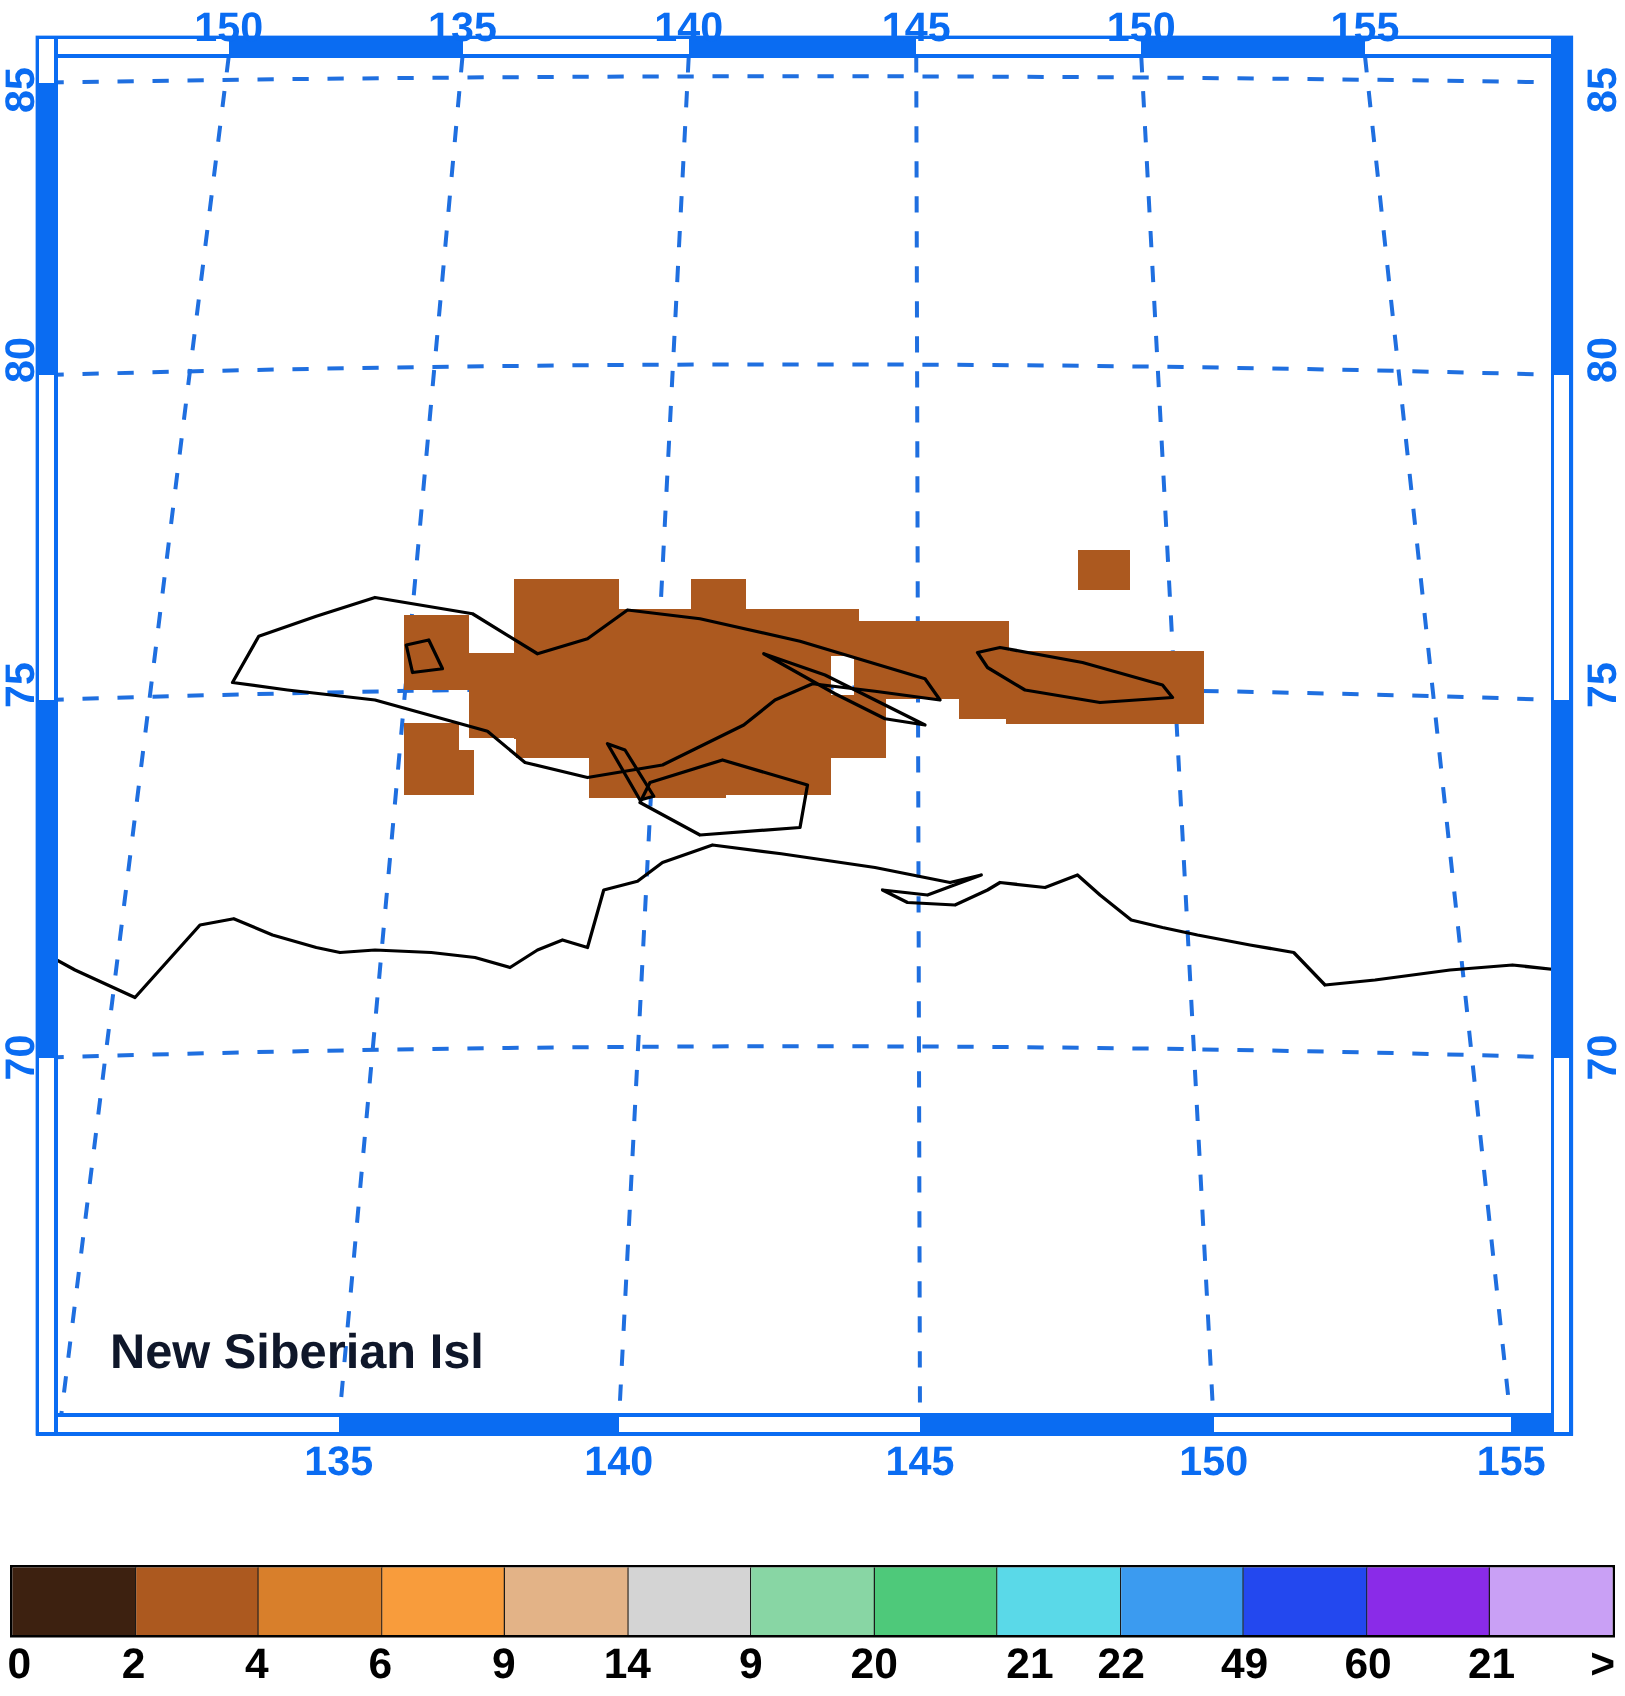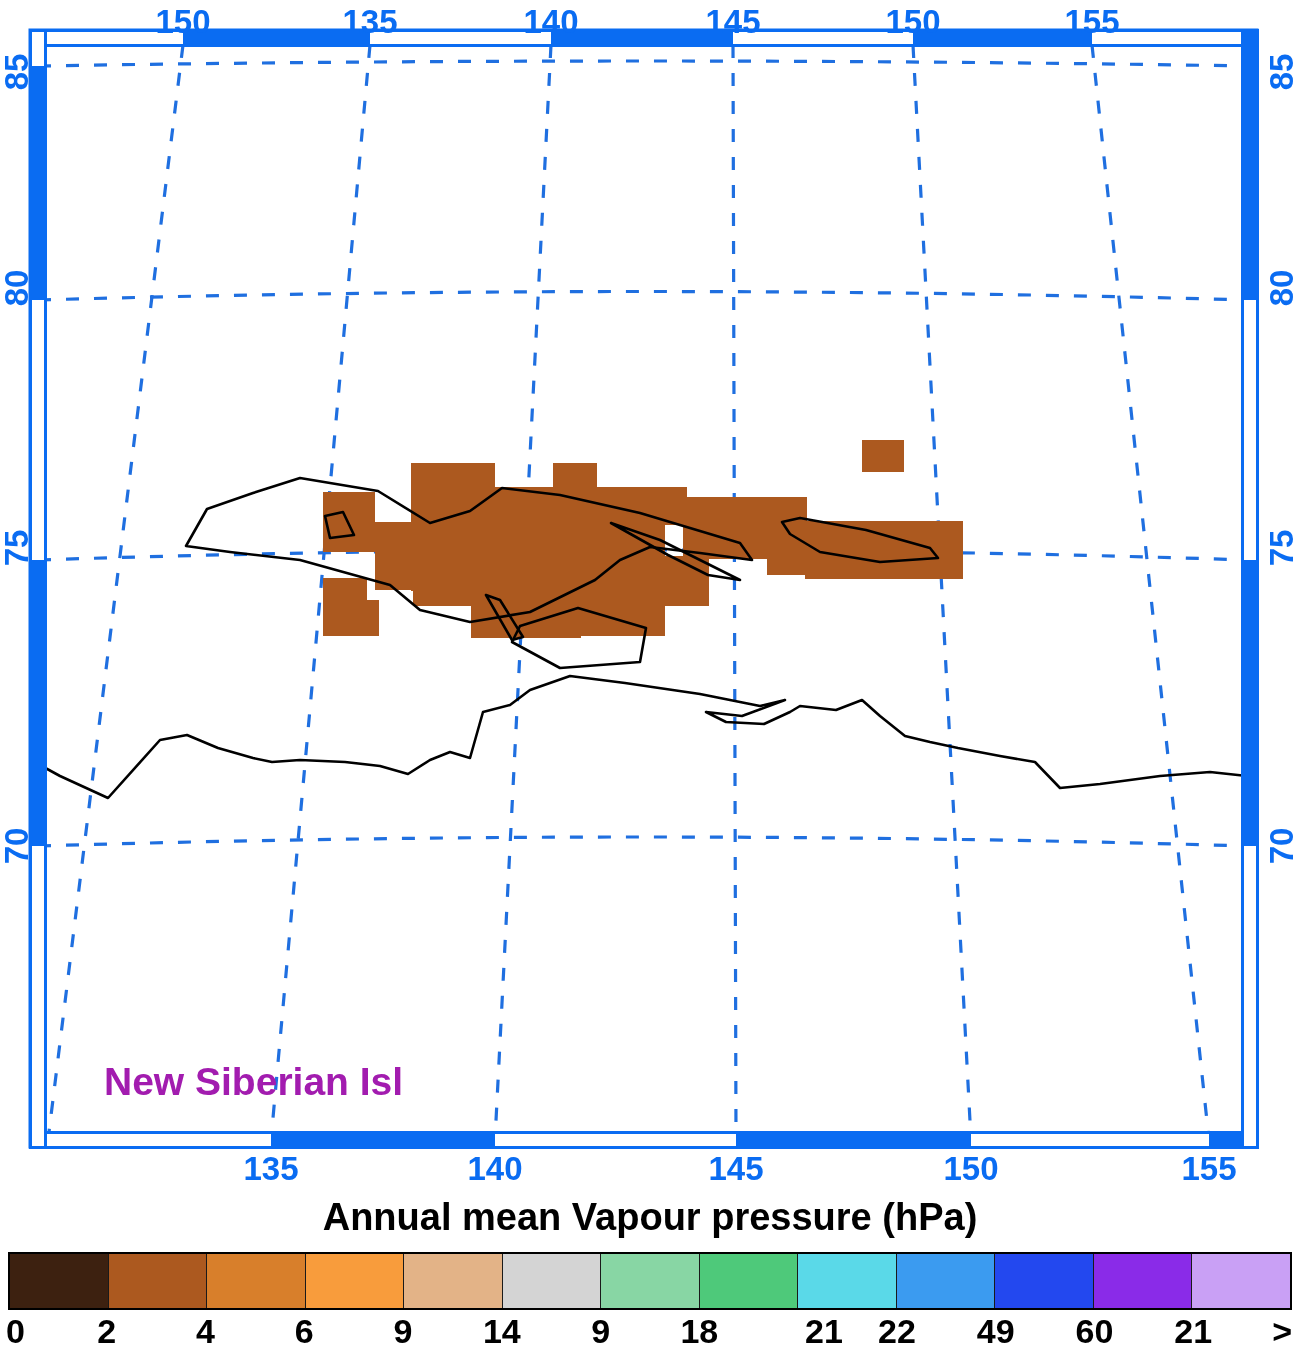--- a/index.html
+++ b/index.html
@@ -11,22 +11,22 @@
   #map-svg{position:absolute;left:0;top:0;}
 
   
   .axlabel{position:absolute;color:#0a6cf2;font-weight:bold;font-size:33px;
            font-family:"Liberation Sans",sans-serif;line-height:1;white-space:nowrap;}
   .axlabel.top,.axlabel.bot{transform:translateX(-50%);}
   .axlabel.left{transform-origin:50% 50%;transform:translate(-50%,-50%) rotate(-90deg);}
   .axlabel.right{transform-origin:50% 50%;transform:translate(-50%,-50%) rotate(-90deg);}
 
   
-  #map-name{position:absolute;left:104px;top:1060px;font-size:39px;font-weight:bold;
-            color:#a21caf;font-family:"Liberation Sans",sans-serif;white-space:nowrap;}
+  #map-name{position:absolute;left:88px;top:1060px;font-size:39px;font-weight:bold;
+            color:#0f172a;font-family:"Liberation Sans",sans-serif;white-space:nowrap;}
 
   
   #cbar-title{position:absolute;left:0;top:1196px;width:1300px;text-align:center;
               font-size:38px;font-weight:bold;color:#000;font-family:"Liberation Sans",sans-serif;}
   #cbar-wrap{position:absolute;left:8px;top:1252px;width:1284px;height:58px;}
   #cbar{position:absolute;left:0;top:0;width:1284px;height:58px;display:flex;
         border:2px solid #000;box-sizing:border-box;}
   #cbar .seg{flex:1 1 0;height:100%;border-right:1px solid #1a1a1a;box-sizing:border-box;}
   #cbar .seg:last-child{border-right:none;}
   #cbar-ticks{position:absolute;left:0;top:1314px;width:1300px;height:44px;}
@@ -170,21 +170,20 @@
     <div class="axlabel left" style="left:16px;top:846px;">70</div>
 
     <div class="axlabel right" style="left:1281px;top:72px;">85</div>
     <div class="axlabel right" style="left:1281px;top:288px;">80</div>
     <div class="axlabel right" style="left:1281px;top:548px;">75</div>
     <div class="axlabel right" style="left:1281px;top:846px;">70</div>
 
     <div id="map-name">New Siberian Isl</div>
   </div>
 
-  <div id="cbar-title">Annual mean Vapour pressure (hPa)</div>
 
   <div id="cbar-wrap">
     <div id="cbar">
       <div class="seg" style="background: rgb(61, 33, 16);"></div>
       <div class="seg" style="background: rgb(172, 89, 31);"></div>
       <div class="seg" style="background: rgb(216, 127, 43);"></div>
       <div class="seg" style="background: rgb(248, 156, 60);"></div>
       <div class="seg" style="background: rgb(227, 179, 135);"></div>
       <div class="seg" style="background: rgb(212, 212, 212);"></div>
       <div class="seg" style="background: rgb(136, 214, 164);"></div>
@@ -198,21 +197,21 @@
   </div>
 
   <div id="cbar-ticks">
       <div class="cbtick first" style="left: 8px;">0</div>
       <div class="cbtick" style="left: 106.769px;">2</div>
       <div class="cbtick" style="left: 205.538px;">4</div>
       <div class="cbtick" style="left: 304.308px;">6</div>
       <div class="cbtick" style="left: 403.077px;">9</div>
       <div class="cbtick" style="left: 501.846px;">14</div>
       <div class="cbtick" style="left: 600.615px;">9</div>
-      <div class="cbtick" style="left: 699.385px;">18</div>
+      <div class="cbtick" style="left: 699.385px;">20</div>
       <div class="cbtick" style="left: 824px;">21</div>
       <div class="cbtick" style="left: 896.923px;">22</div>
       <div class="cbtick" style="left: 995.692px;">49</div>
       <div class="cbtick" style="left: 1094.46px;">60</div>
       <div class="cbtick" style="left: 1193.23px;">21</div>
       <div class="cbtick last" style="left: 1292px;">&gt;</div>
     </div>
 
 </div>
 

